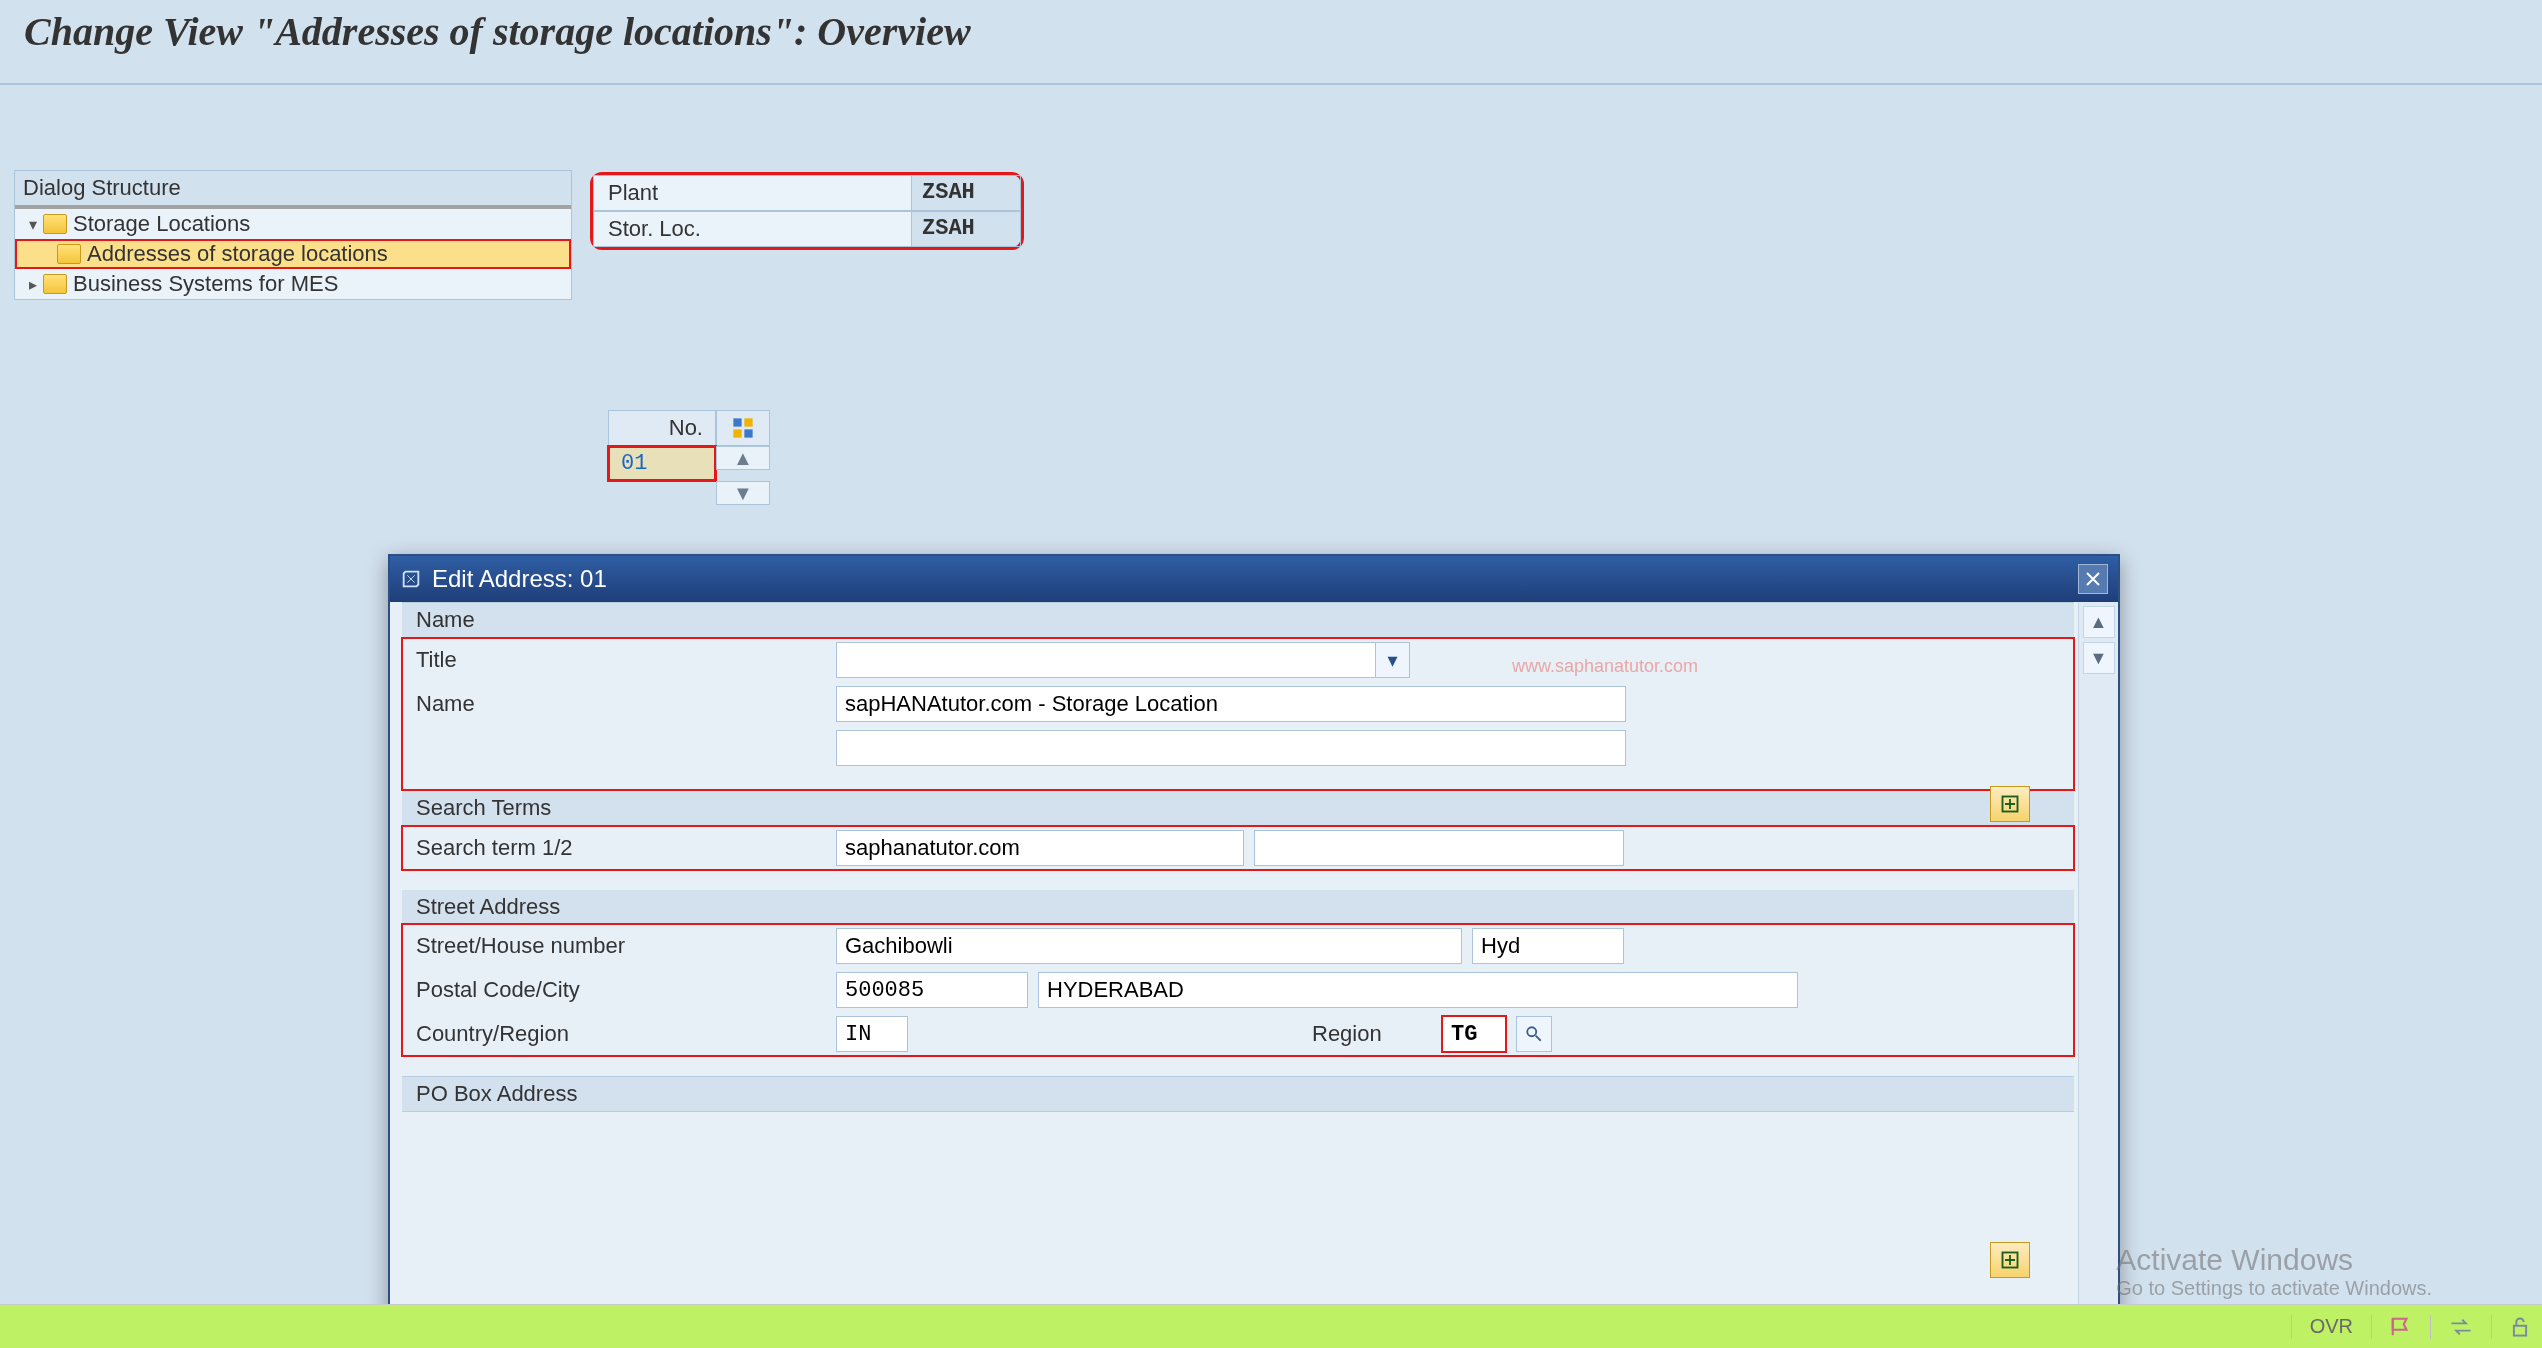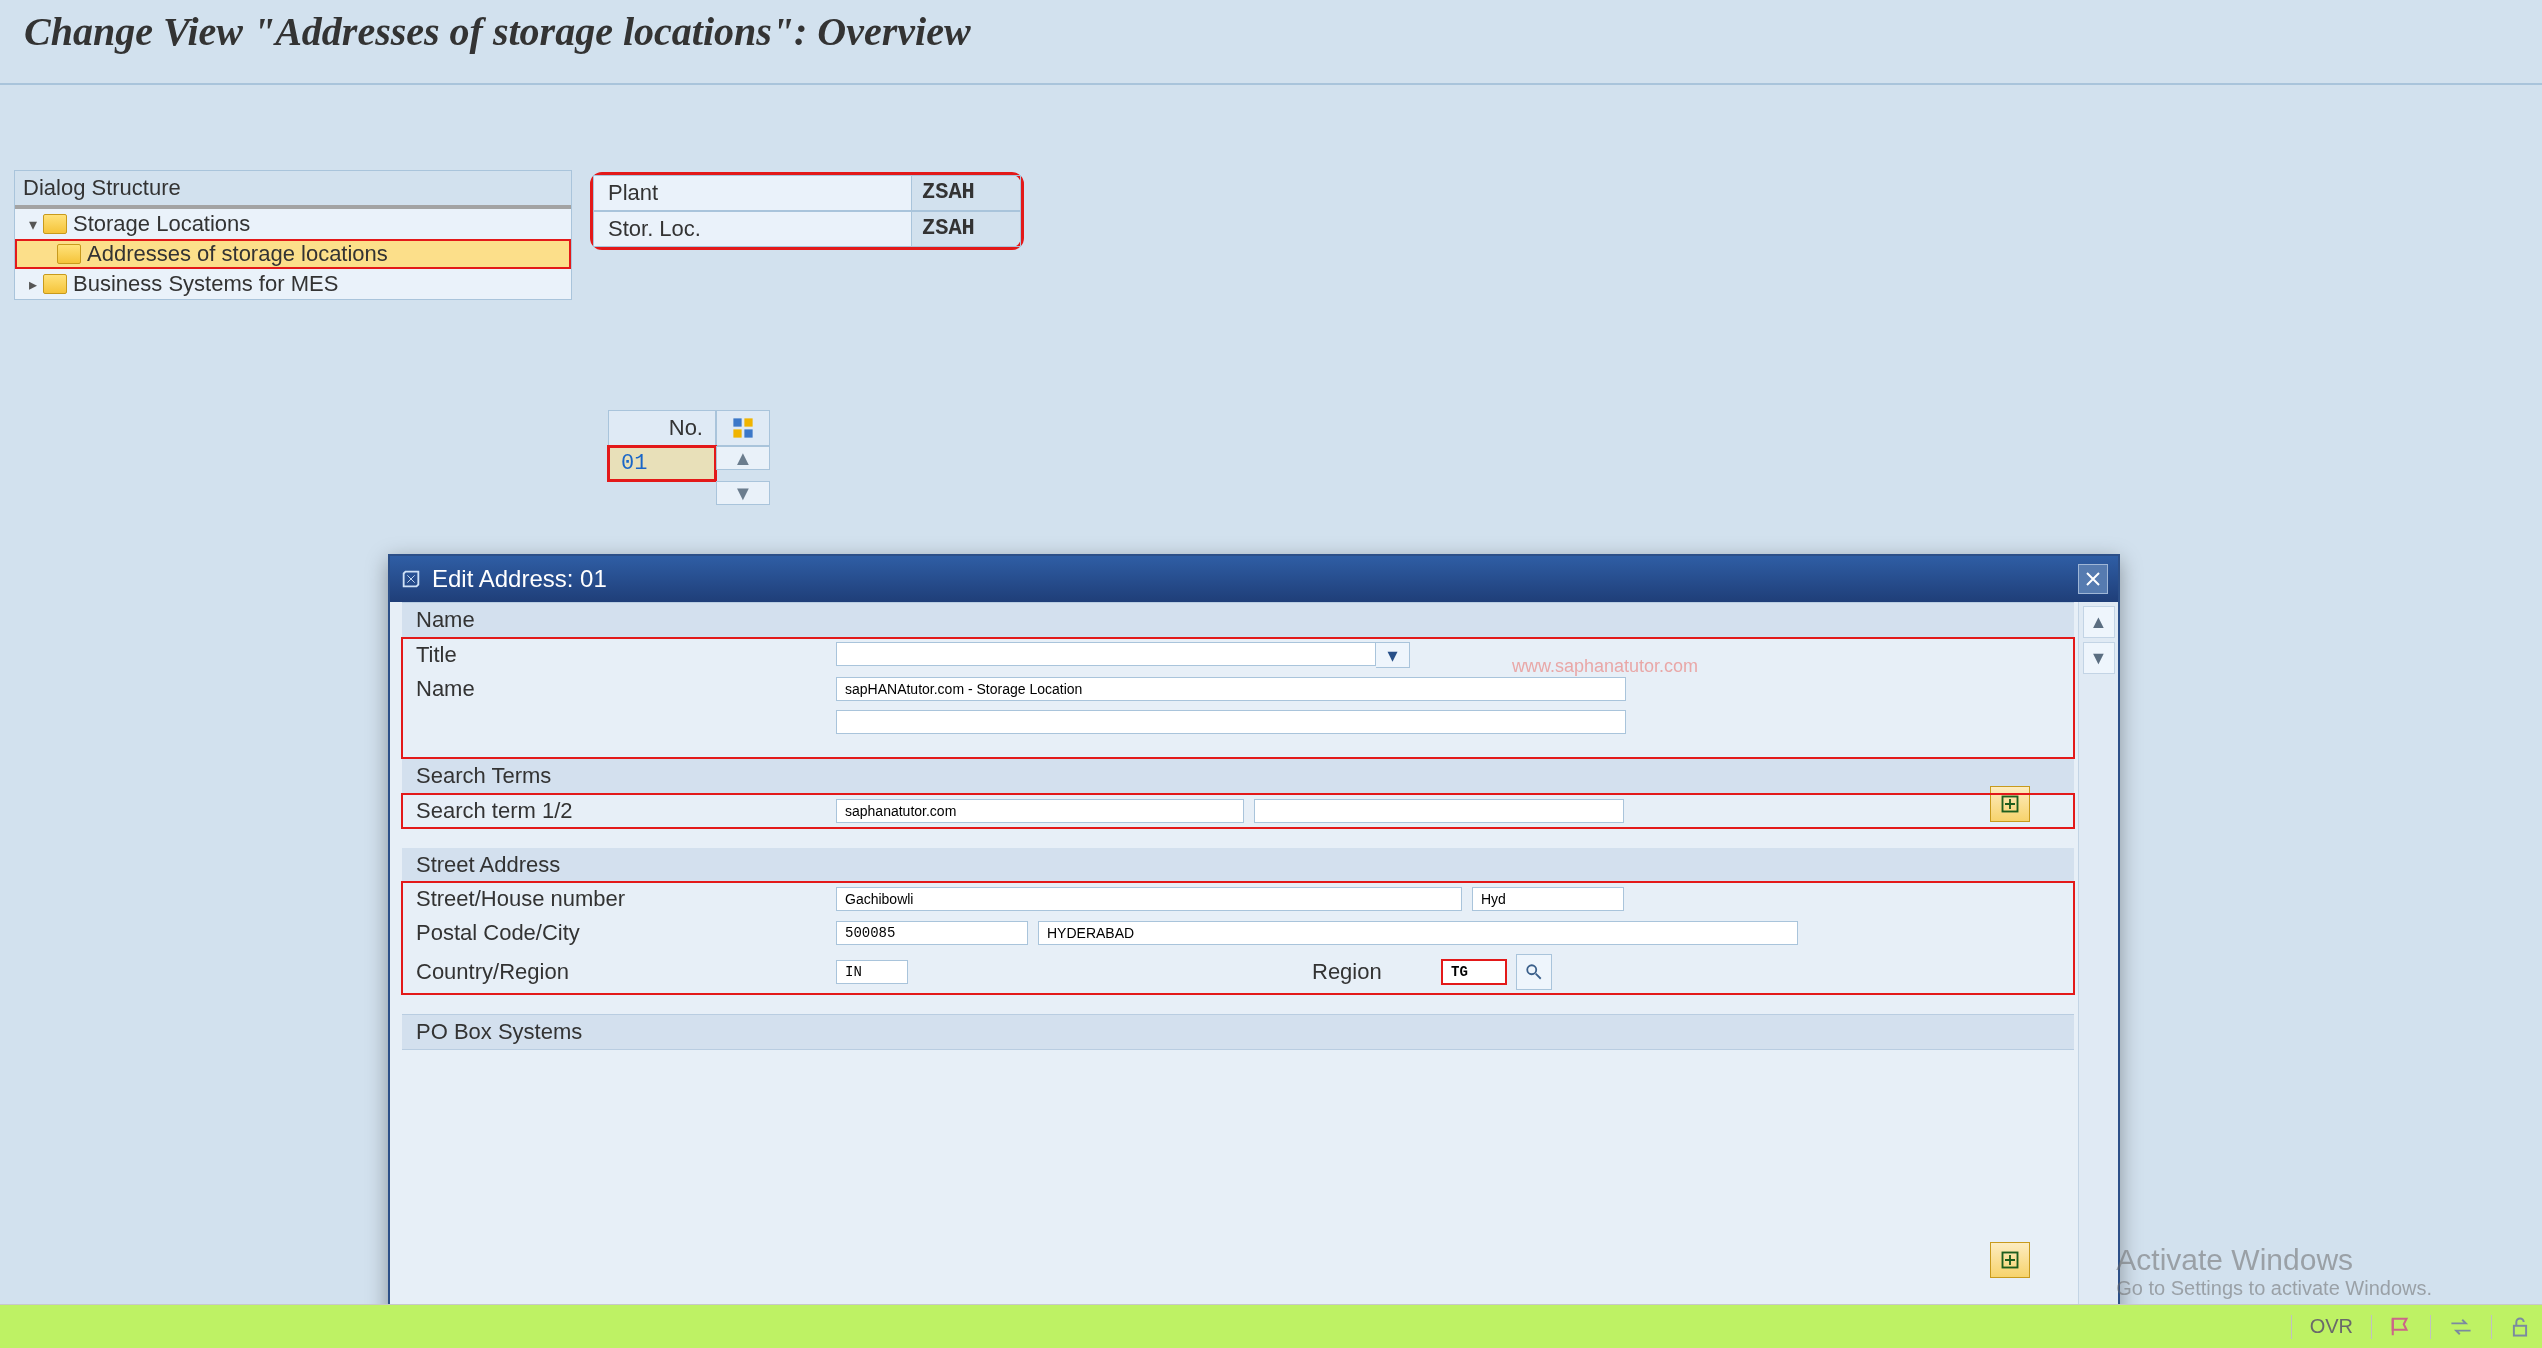--- a/index.html
+++ b/index.html
@@ -175,22 +175,22 @@
   .form-row {
     display:flex;align-items:center;
     padding:4px 14px;
     gap:10px;
   }
   .form-label { width:410px; font-size:22px; }
   .text-input {
     background:#fff;
     border:1px solid #a9c4db;
     padding:3px 8px;
-    height:24px;
-    font-size:14px;
+    height:36px;
+    font-size:22px;
     font-family: "Courier New", monospace;
   }
   .text-input.prop { font-family: Arial, sans-serif; }
   .select-wrap {
     display:flex;align-items:stretch;
   }
   .select-wrap .sel-btn{
     width:34px;border:1px solid #a9c4db;border-left:none;
     display:flex;align-items:center;justify-content:center;
     background:#eef5fc;color:#274f88;cursor:pointer;
@@ -384,21 +384,21 @@
         <div class="icon-btn">
           <svg viewBox="0 0 16 16">
               <rect x="2" y="2" width="12" height="12" fill="none" stroke="#1e5e1e" stroke-width="1.5"></rect>
               <path d="M8 4v8M4 8h8" stroke="#1e5e1e" stroke-width="1.5"></path>
             </svg>
         </div>
       </div>
 
       <div style="height:20px;"></div>
 
-      <div class="section-hdr">PO Box Systems</div>
+      <div class="section-hdr">PO Box Address</div>
     </div>
   </div>
 
   <div class="win-wm">
     <div class="l1">Activate Windows</div>
     <div class="l2">Go to Settings to activate Windows.</div>
   </div>
 
 </div>
 

